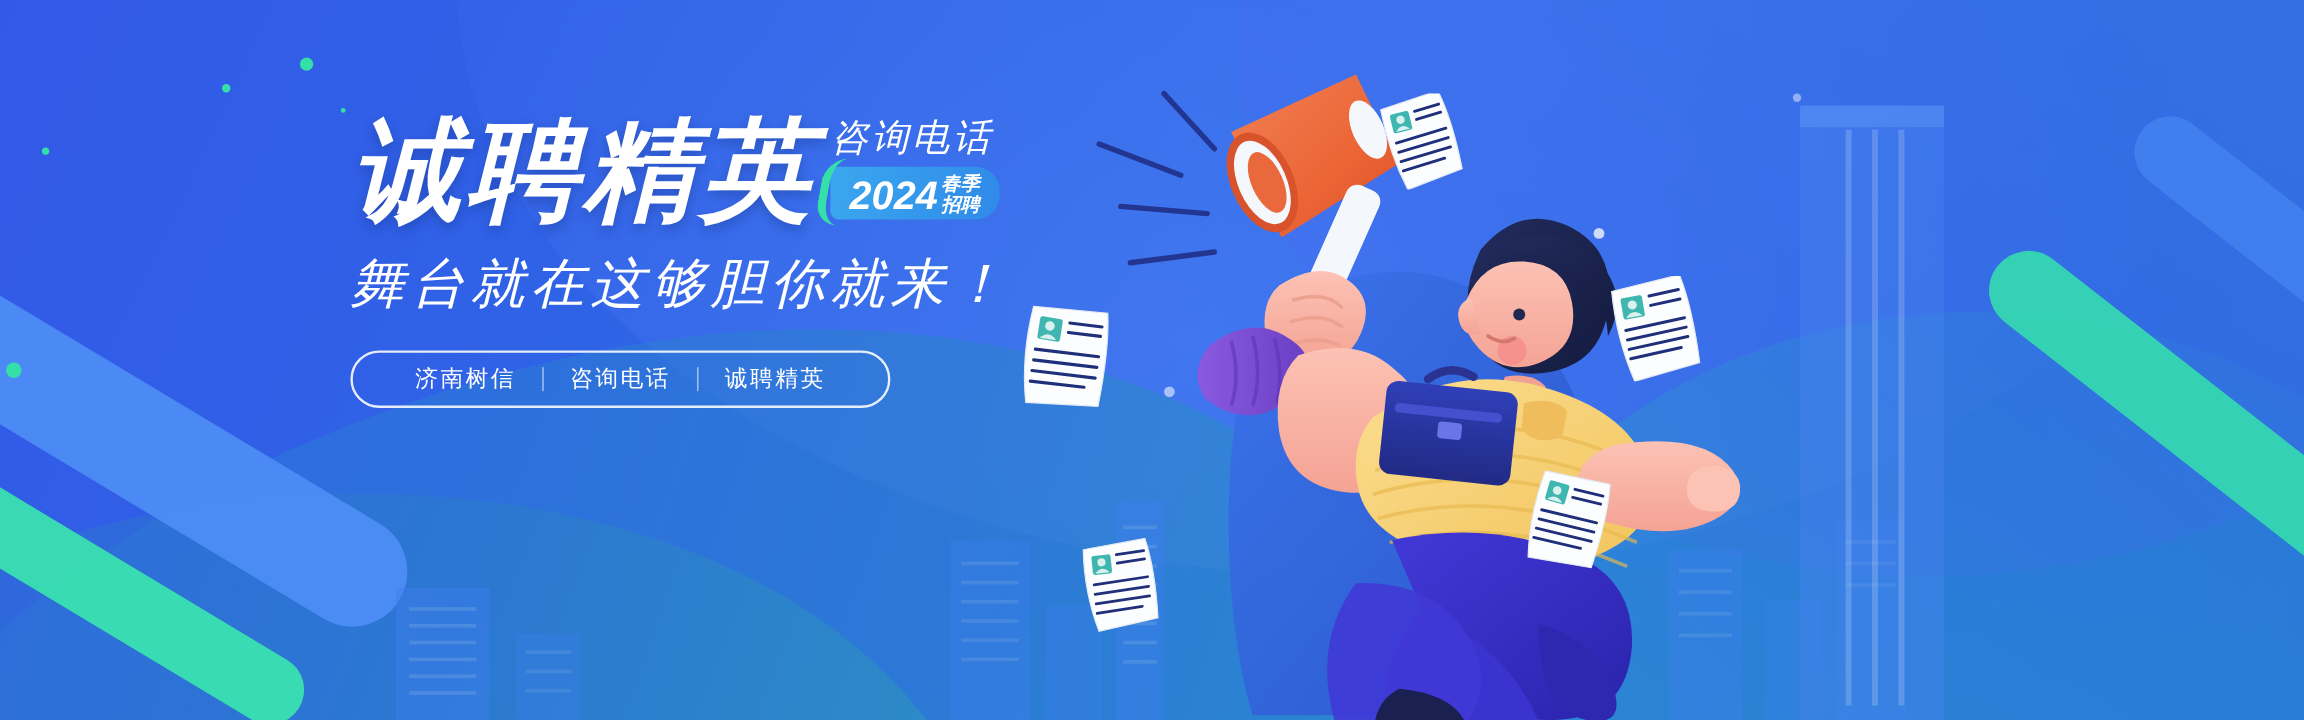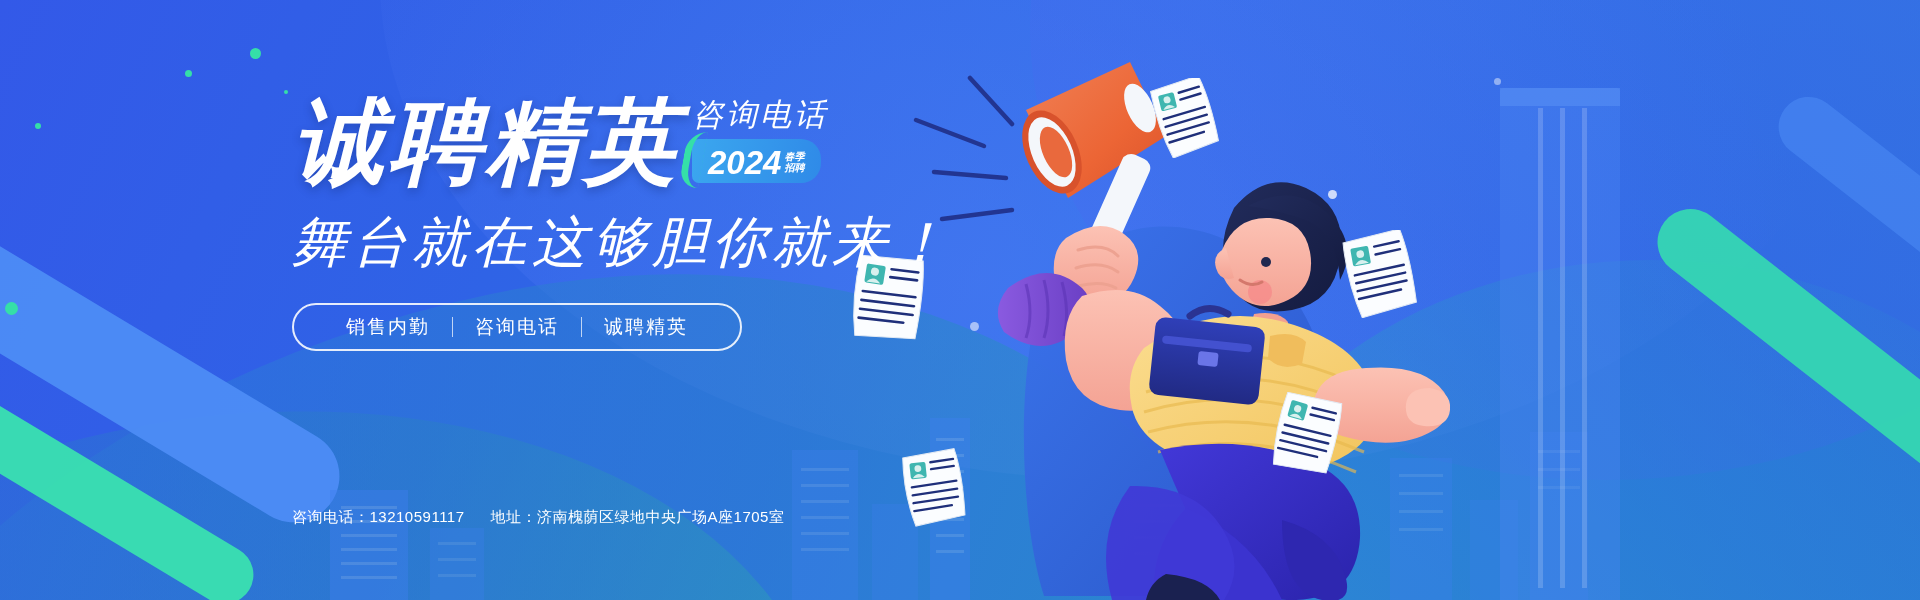--- a/index.html
+++ b/index.html
@@ -69,23 +69,23 @@
     position:relative; display:inline-flex; align-items:center;
     background:linear-gradient(100deg,#3ba7ef 0%,#2f8ae8 100%);
     border-radius:7px 20px 20px 7px; padding:5px 17px 2px 16px; height:44px;
   }
   .badge-accent{
     position:absolute; left:-9px; top:-7px; width:20px; height:56px;
     border-left:7px solid #35dfa8; border-radius:30px 0 0 30px;
     transform:skewX(-10deg);
   }
   .badge-year{ font-size:33px; font-weight:bold; color:#fff; font-style:italic; line-height:1; letter-spacing:0; }
-  .badge-sub{ margin-left:3px; font-size:10px; color:#fff; font-style:italic; line-height:1.08; font-weight:bold; }
+  .badge-sub{ margin-left:3px; font-size:16px; color:#fff; font-style:italic; line-height:1.08; font-weight:bold; }
   .subtitle{
-    margin-top:22px; font-size:55px; color:#ffffff; font-style:italic;
+    margin-top:22px; font-size:45px; color:#ffffff; font-style:italic;
     letter-spacing:5px; line-height:1.15; white-space:nowrap; font-weight:300;
   }
   .tags{
     margin-top:29px; display:inline-flex; align-items:center;
     border:2px solid rgba(255,255,255,.88); border-radius:999px;
     padding:9px 30px; gap:0;
   }
   .tag{ font-size:19px; color:#ffffff; letter-spacing:2px; padding:0 22px; white-space:nowrap; }
   .tag-sep{ width:1px; height:20px; background:rgba(255,255,255,.7); }
   .contact{
@@ -412,26 +412,22 @@
             <span>春季</span><br>
             <span>招聘</span>
           </span>
         </div>
       </div>
     </div>
 
     <div class="subtitle">舞台就在这够胆你就来！</div>
 
     <div class="tags">
-      <span class="tag">销售内勤</span>
+      <span class="tag">济南树信</span>
       <span class="tag-sep"></span>
       <span class="tag">咨询电话</span>
       <span class="tag-sep"></span>
       <span class="tag">诚聘精英</span>
     </div>
   </div>
 
-  <div class="contact">
-    <span><span>咨询电话：</span><span>13210591117</span></span>
-    <span><span>地址：</span><span>济南槐荫区绿地中央广场A座1705室</span></span>
-  </div>
 
 </div>
 
 </body></html>

